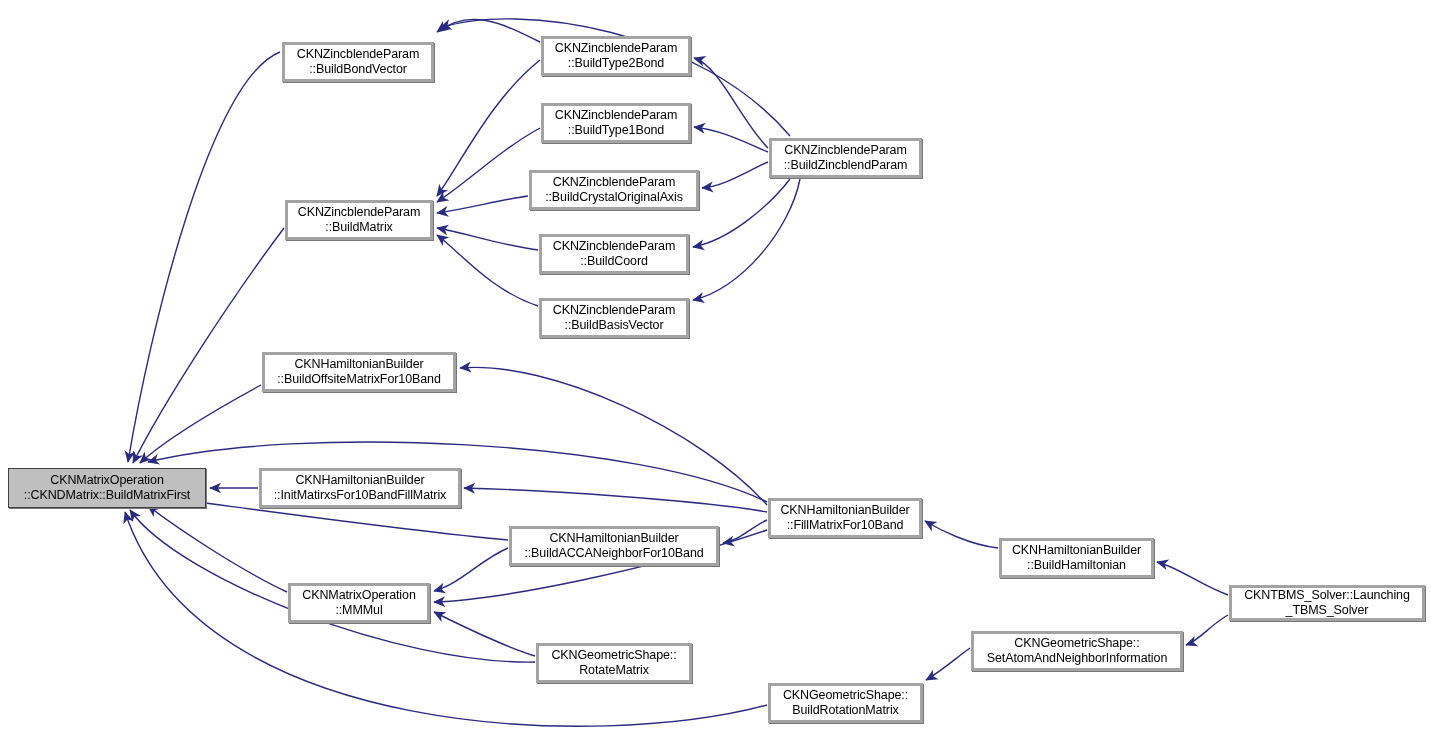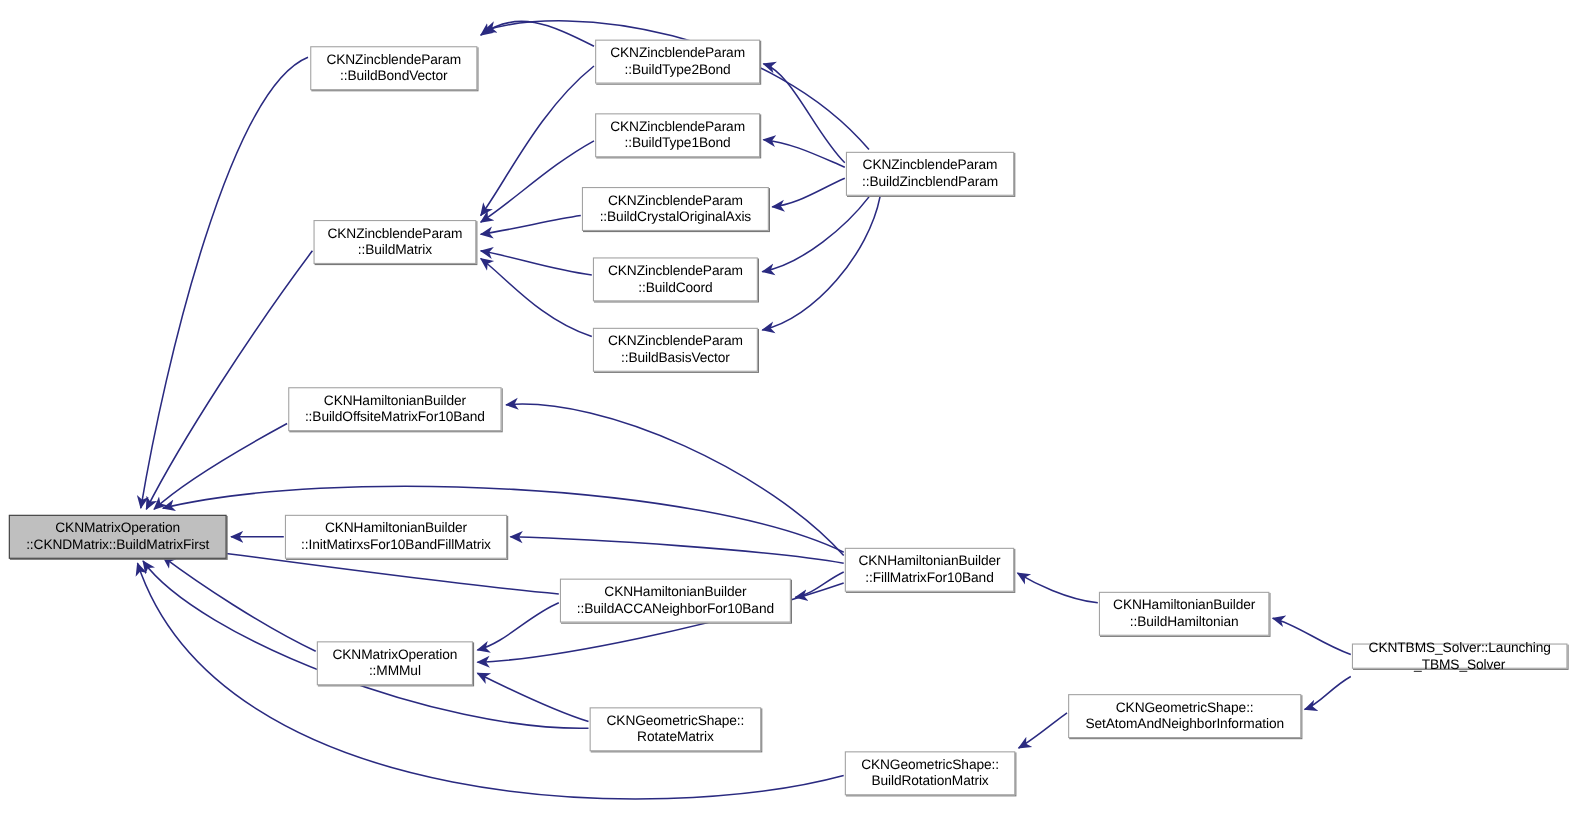--- a/index.html
+++ b/index.html
@@ -19,21 +19,21 @@
     position: absolute;
     left: 0;
     top: 0;
     width: 1431px;
     height: 750px;
     pointer-events: none;
   }
   .node {
     position: absolute;
     box-sizing: border-box;
-    border: 1px solid #a3a3a3;
+    border: 3px solid #a3a3a3;
     background: #ffffff;
     display: flex;
     align-items: center;
     justify-content: center;
     text-align: center;
     font-size: 12.5px;
     line-height: 15px;
     color: #000000;
     letter-spacing: -0.1px;
     white-space: pre;
@@ -124,17 +124,17 @@
       <div class="node" style="left: 536px; top: 643px; width: 156px; height: 40px; background: rgb(255, 255, 255);"><span class="label">CKNGeometricShape::
 RotateMatrix</span></div>
       <div class="node" style="left: 768px; top: 498px; width: 154px; height: 40px; background: rgb(255, 255, 255);"><span class="label">CKNHamiltonianBuilder
 ::FillMatrixFor10Band</span></div>
       <div class="node" style="left: 999px; top: 538px; width: 155px; height: 40px; background: rgb(255, 255, 255);"><span class="label">CKNHamiltonianBuilder
 ::BuildHamiltonian</span></div>
       <div class="node" style="left: 971px; top: 631px; width: 212px; height: 40px; background: rgb(255, 255, 255);"><span class="label">CKNGeometricShape::
 SetAtomAndNeighborInformation</span></div>
       <div class="node" style="left: 768px; top: 683px; width: 155px; height: 40px; background: rgb(255, 255, 255);"><span class="label">CKNGeometricShape::
 BuildRotationMatrix</span></div>
-      <div class="node" style="left: 1229px; top: 585px; width: 196px; height: 23px; background: rgb(255, 255, 255);"><span class="label">CKNTBMS_Solver::Launching
+      <div class="node" style="left: 1229px; top: 585px; width: 196px; height: 36px; background: rgb(255, 255, 255);"><span class="label">CKNTBMS_Solver::Launching
 _TBMS_Solver</span></div>
     </div>
 
 </div>
 
 </body></html>

